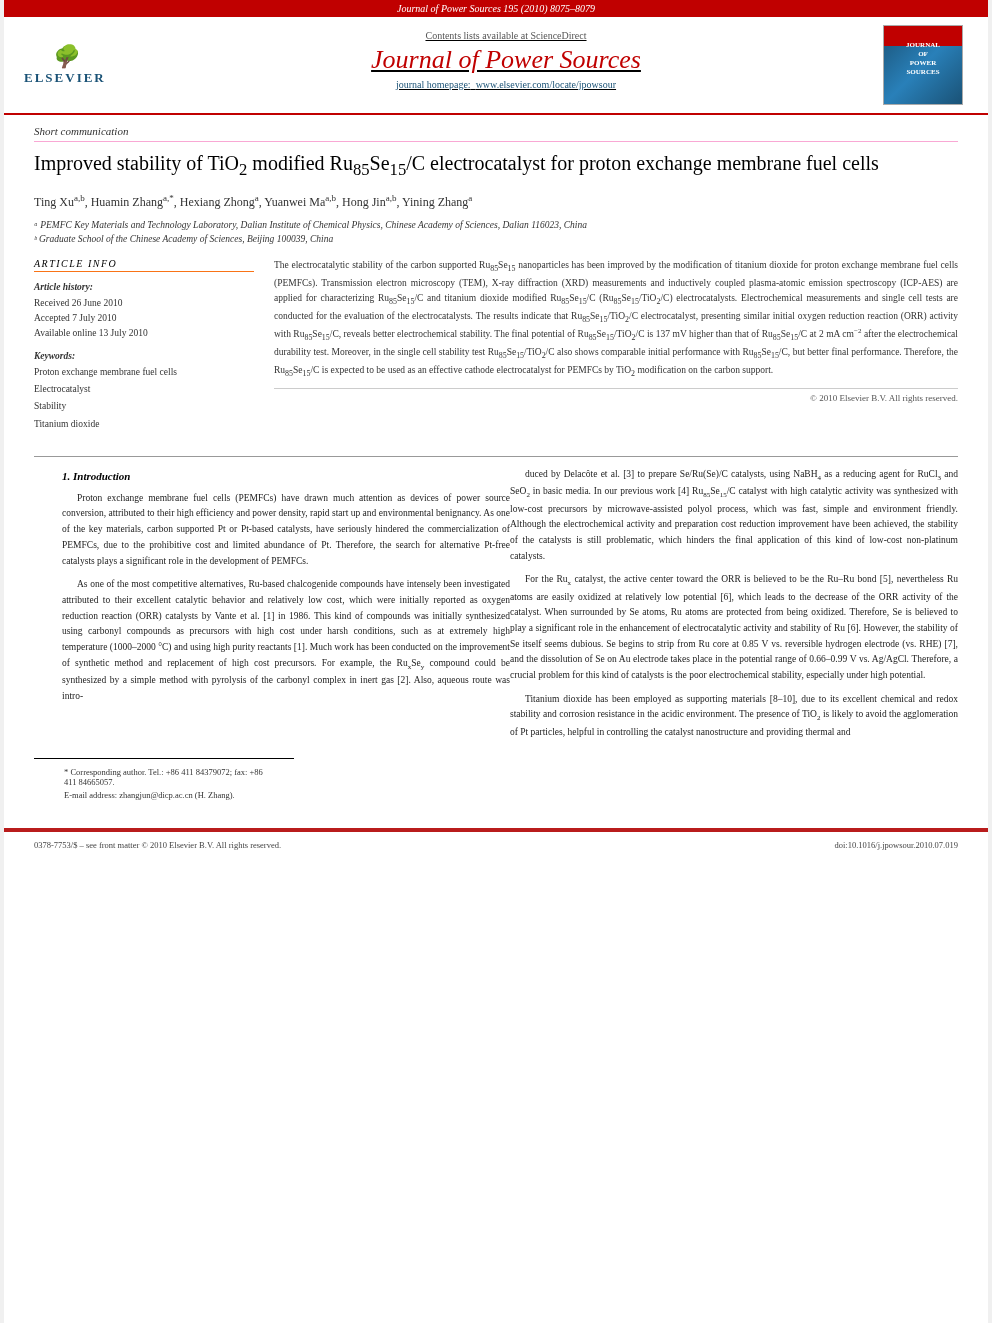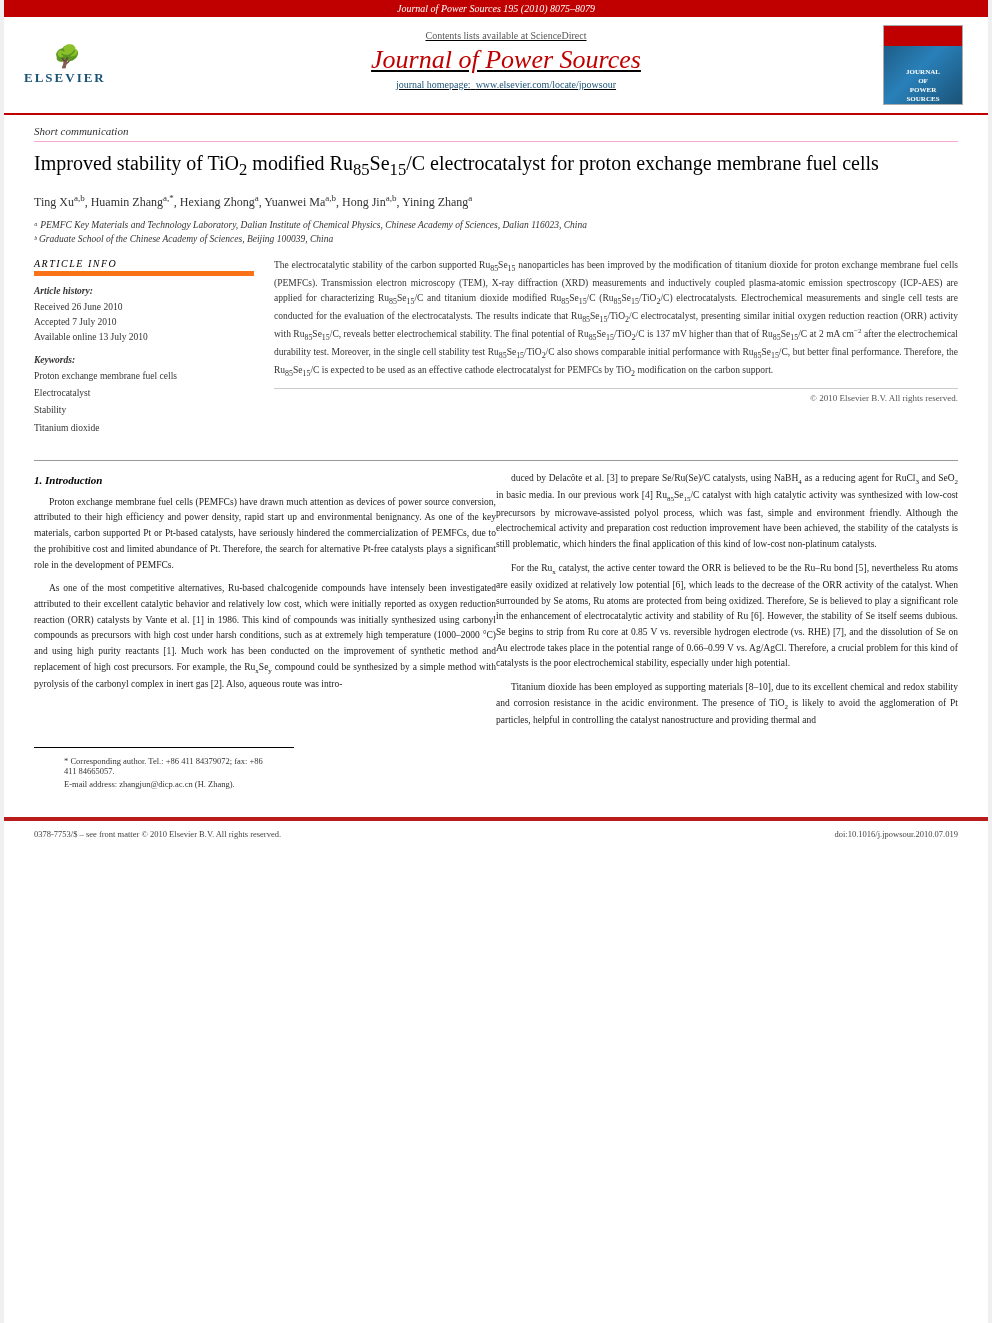--- a/index.html
+++ b/index.html
@@ -88,21 +88,21 @@
       display: flex;
       align-items: center;
       justify-content: center;
     }
     .journal-cover {
       width: 80px;
       height: 80px;
       background: linear-gradient(135deg, #1a5276 0%, #2980b9 50%, #1a5276 100%);
       border: 1px solid #aaa;
       display: flex;
-      align-items: flex-end;
+      align-items: flex-start;
       justify-content: center;
       font-size: 8px;
       color: #fff;
       text-align: center;
       position: relative;
       overflow: hidden;
     }
     .journal-cover::before {
       content: '';
       position: absolute;
@@ -166,21 +166,21 @@
     }
     .col-right {
       flex: 1;
     }
     .section-title {
       font-size: 10px;
       letter-spacing: 1.5px;
       text-transform: uppercase;
       color: #000;
       font-style: italic;
-      border-bottom: 5px solid #f97316;
+      border-bottom: 1px solid #f97316;
       padding-bottom: 2px;
       margin-bottom: 8px;
     }
     .article-info-block {
       font-size: 9.5px;
       color: #333;
       line-height: 1.6;
     }
     .article-info-block .info-group {
       margin-bottom: 8px;
@@ -205,20 +205,21 @@
     .copyright-line {
       text-align: right;
       font-size: 9px;
       color: #555;
       margin-top: 8px;
       border-top: 1px solid #ccc;
       padding-top: 4px;
     }
     .two-col-body {
       display: flex;
+      margin-left: 28px;
     }
     .body-col {
       flex: 1;
       font-size: 9.5px;
       color: #222;
       line-height: 1.65;
       text-align: justify;
     }
     .body-col h2 {
       font-size: 11px;

